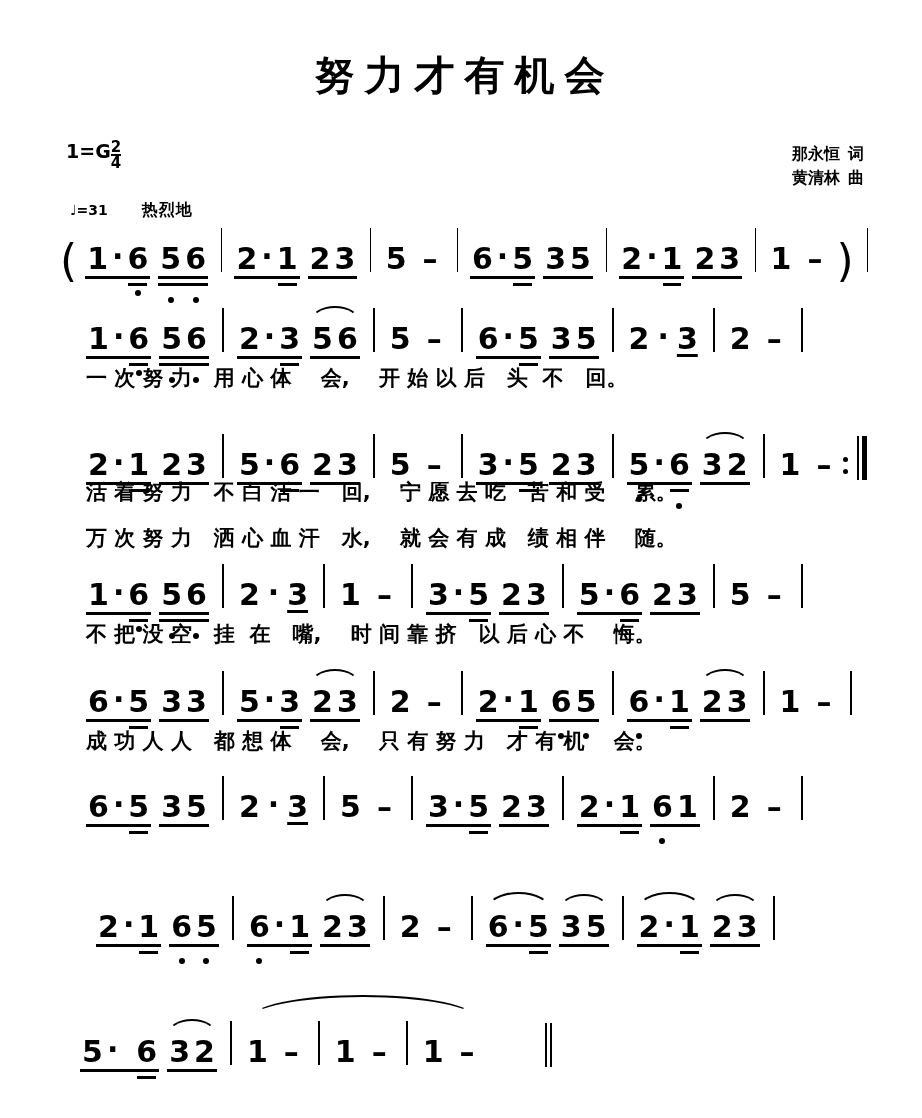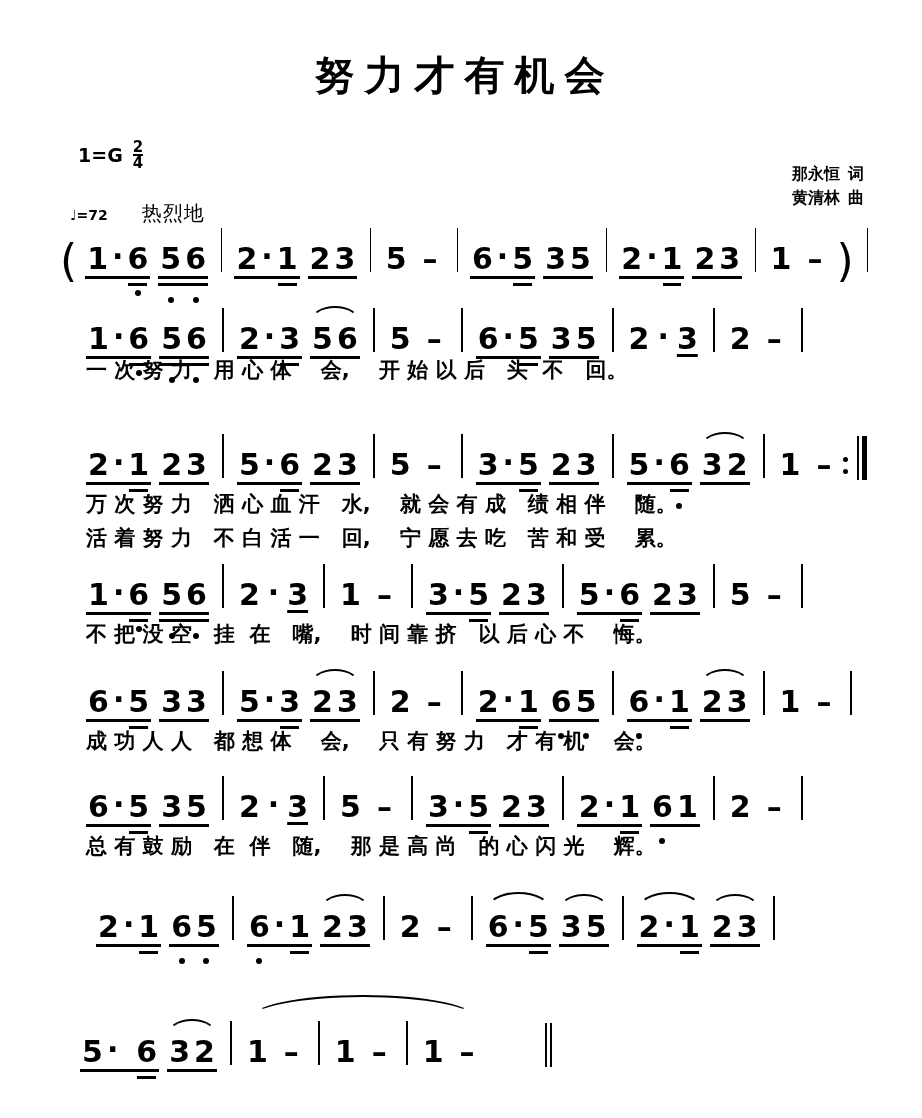--- a/index.html
+++ b/index.html
@@ -10,31 +10,31 @@
   }
   .sheet{position:relative;width:922px;height:1118px;}
 
   
   .title{
     position:absolute;top:48px;left:0;width:905px;text-align:center;
     font-size:40px;font-weight:700;letter-spacing:10px;
     font-family:"DejaVu Sans","Liberation Sans",sans-serif;
     margin-left:12px;
   }
-  .keyline{position:absolute;top:140px;left:78px;display:flex;align-items:center;gap:10px;}
+  .keyline{position:absolute;top:140px;left:66px;display:flex;align-items:flex-start;}
   .keyline .k{font-size:19px;font-weight:700;letter-spacing:0px;}
   .meter{display:inline-flex;flex-direction:column;align-items:center;line-height:0.95;font-size:15px;font-weight:700;}
   .meter .num{display:block;}
   .meter .den{display:block;border-top:2px solid #000;padding-top:0px;}
   .credits{position:absolute;top:142px;right:58px;text-align:left;font-size:16px;line-height:1.5;
-           font-family:Liberation Serif, serif;font-weight:700;margin-top:20px;}
+           font-family:Liberation Serif, serif;font-weight:700;}
   .credits span.role{margin-left:8px;}
   .tempoline{position:absolute;top:200px;left:70px;display:flex;align-items:baseline;gap:34px;font-size:14px;font-weight:700;}
   .tempoline .bpm{font-size:14px;font-weight:700;}
-  .tempoline .mood{font-size:20px;font-weight:400;letter-spacing:1px;}
+  .tempoline .mood{font-size:16px;font-weight:700;letter-spacing:1px;}
 
   
   .system{position:absolute;left:56px;width:820px;}
   .noterow{display:flex;align-items:flex-end;height:52px;}
   .bar{
     display:inline-block;width:2px;background:#000;height:44px;
     margin:0 9px 2px 9px;align-self:flex-end;
   }
   .endbar{display:inline-flex;align-items:flex-end;margin-left:6px;}
   .endbar i{display:inline-block;width:2px;height:44px;background:#000;margin-right:3px;}
@@ -104,21 +104,21 @@
   <div class="credits">
     <div>
       <span>那永恒</span><span class="role">词</span>
     </div>
     <div>
       <span>黄清林</span><span class="role">曲</span>
     </div>
   </div>
 
   <div class="tempoline">
-    <span class="bpm">♩=72</span>
+    <span class="bpm">♩=31</span>
     <span class="mood">热烈地</span>
   </div>
 
   <div class="system" style="top:222px;">
     <div class="noterow">
       <span class="paren">(</span>
 
       <span class="grp beam1">
         <span class="note">1</span>
           <span class="aug">·</span>
@@ -228,21 +228,21 @@
       <span class="note sp">2</span>
         <span class="aug">·</span>
         <span class="note sp" style="text-decoration:underline;text-underline-offset:5px;">3</span>
 
       <span class="bar"></span>
 
       <span class="note sp">2</span>
         <span class="dash">–</span>
       <span class="bar"></span>
     </div>
-    <div class="lyricrow" style="margin-top:2px;padding-left:30px;">
+    <div class="lyricrow" style="margin-top:10px;padding-left:30px;">
       <span class="lyr">一 次 努 力   用 心 体    会,    开 始 以 后   头  不   回。</span>
     </div>
   </div>
 
   <div class="system" style="top:428px;">
     <div class="noterow">
       <span style="display:inline-block;width:26px"></span>
 
       <span class="grp beam1">
         <span class="note">2</span>
@@ -304,25 +304,25 @@
         <span class="dots">
             <b></b>
             <b></b>
           </span>
       </span>
       <span class="endbar">
           <i></i>
           <i class="thick"></i>
         </span>
     </div>
+    <div class="lyricrow" style="margin-top:-2px;padding-left:30px;">
+      <span class="lyr">活 着 努 力   不 白 活 一   回,    宁 愿 去 吃   苦 和 受    累。</span>
+    </div>
     <div class="lyricrow" style="margin-top:10px;padding-left:30px;">
       <span class="lyr">万 次 努 力   洒 心 血 汗   水,    就 会 有 成   绩 相 伴    随。</span>
-    </div>
-    <div class="lyricrow" style="margin-top:-2px;padding-left:30px;">
-      <span class="lyr">活 着 努 力   不 白 活 一   回,    宁 愿 去 吃   苦 和 受    累。</span>
     </div>
   </div>
 
   <div class="system" style="top:558px;">
     <div class="noterow">
       <span style="display:inline-block;width:26px"></span>
 
       <span class="grp beam1">
         <span class="note">1</span>
           <span class="aug">·</span>
@@ -494,23 +494,20 @@
       <span class="grp beam1">
         <span class="note">6<i class="oct"></i></span>
           <span class="note">1</span>
       </span>
 
       <span class="bar"></span>
 
       <span class="note sp">2</span>
         <span class="dash">–</span>
       <span class="bar"></span>
-    </div>
-    <div class="lyricrow" style="margin-top:10px;padding-left:30px;">
-      <span class="lyr">总 有 鼓 励   在  伴   随,    那 是 高 尚   的 心 闪 光    辉。</span>
     </div>
   </div>
 
   <div class="system" style="top:890px;">
     <div class="noterow">
       <span style="display:inline-block;width:36px"></span>
 
       <span class="grp beam1">
         <span class="note">2</span>
           <span class="aug">·</span>

